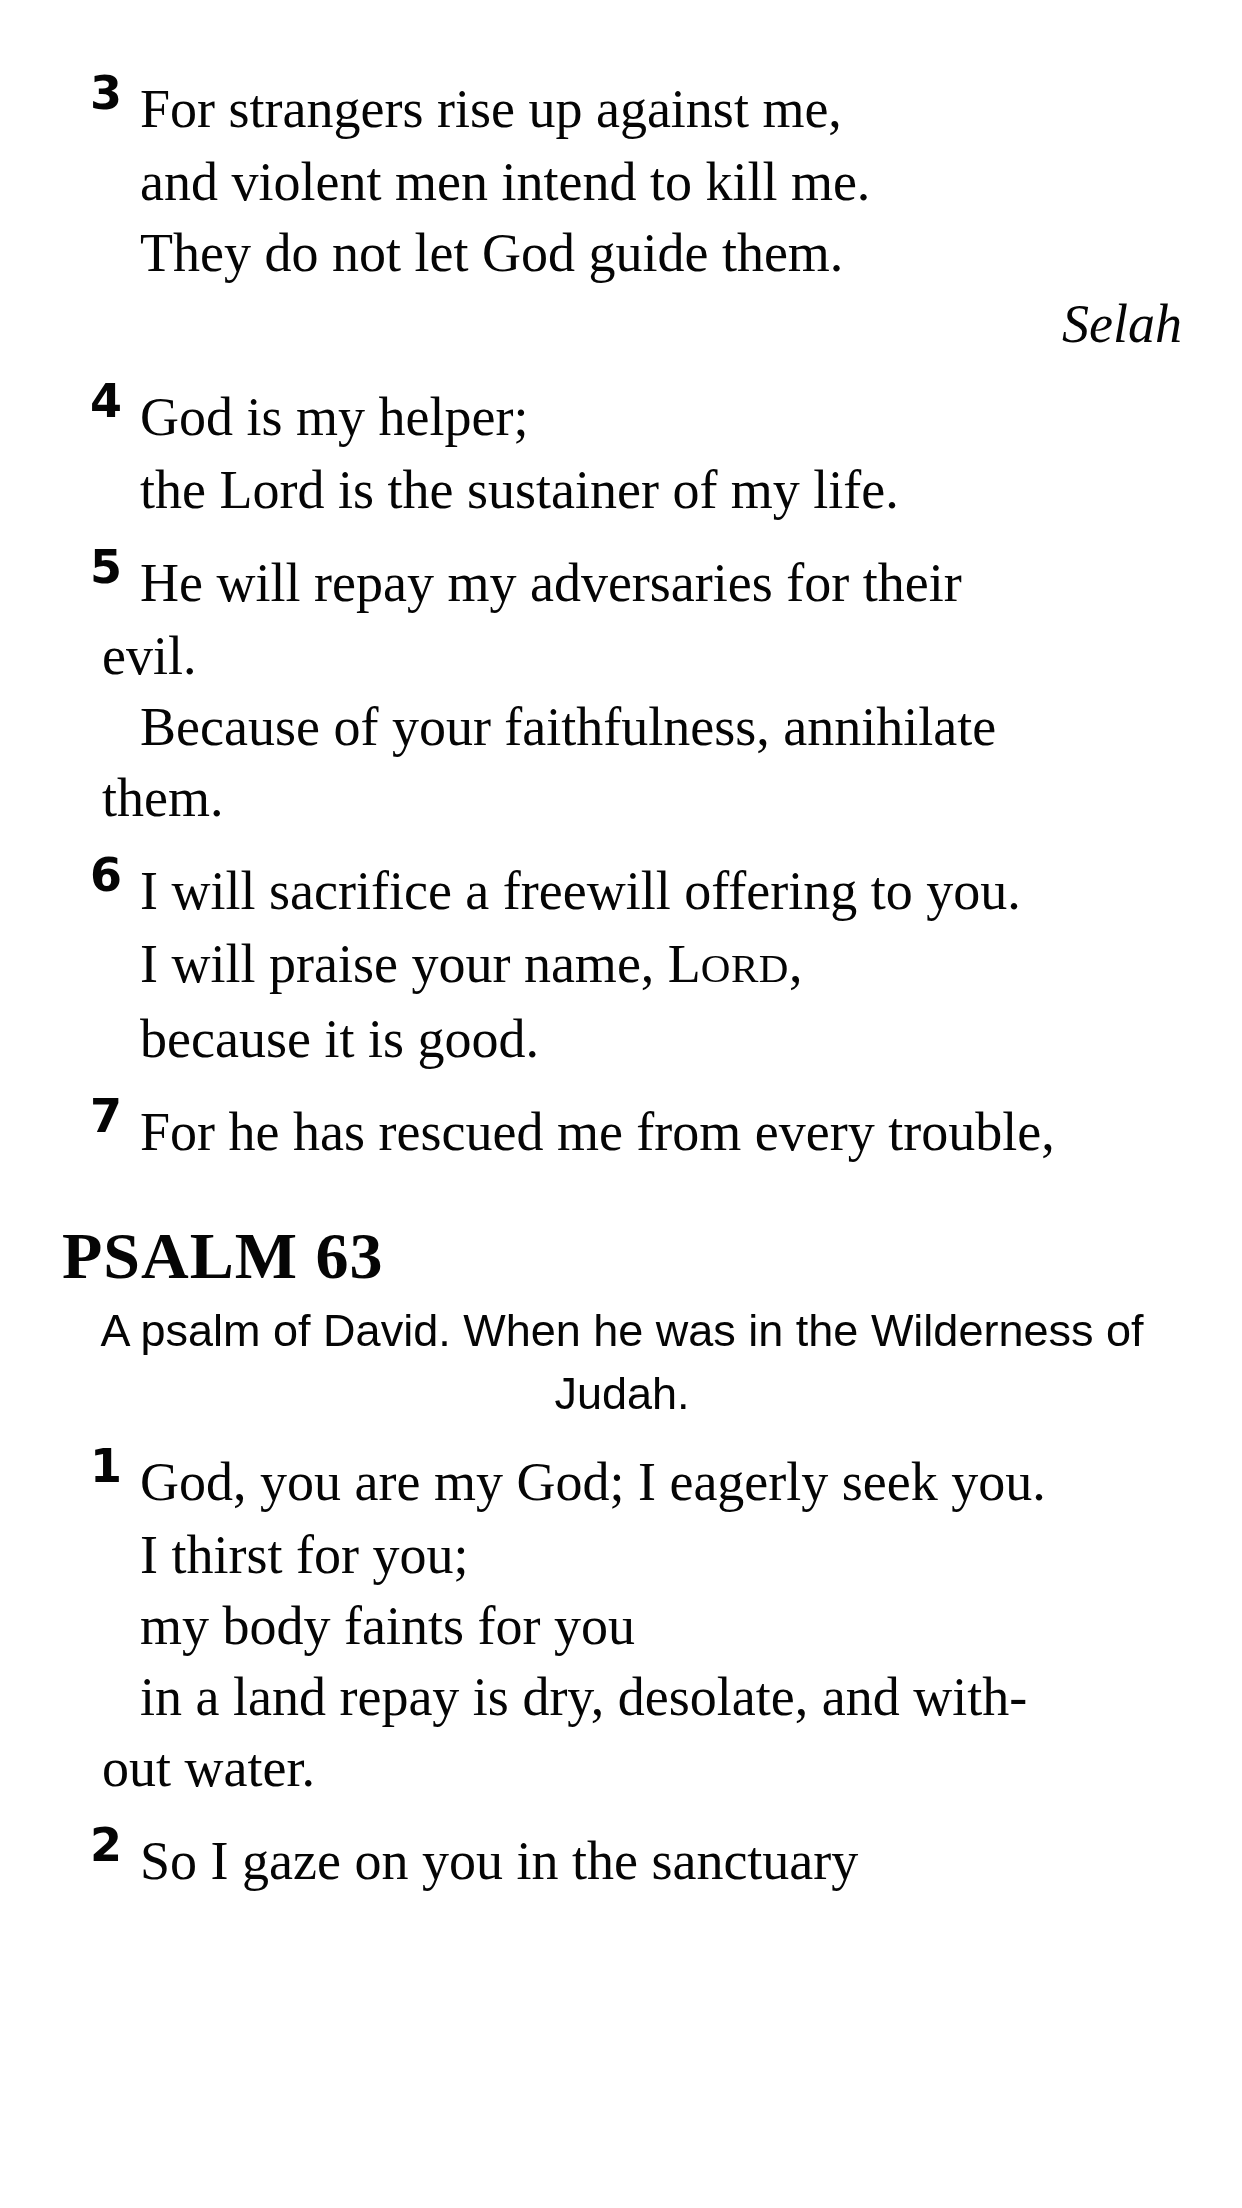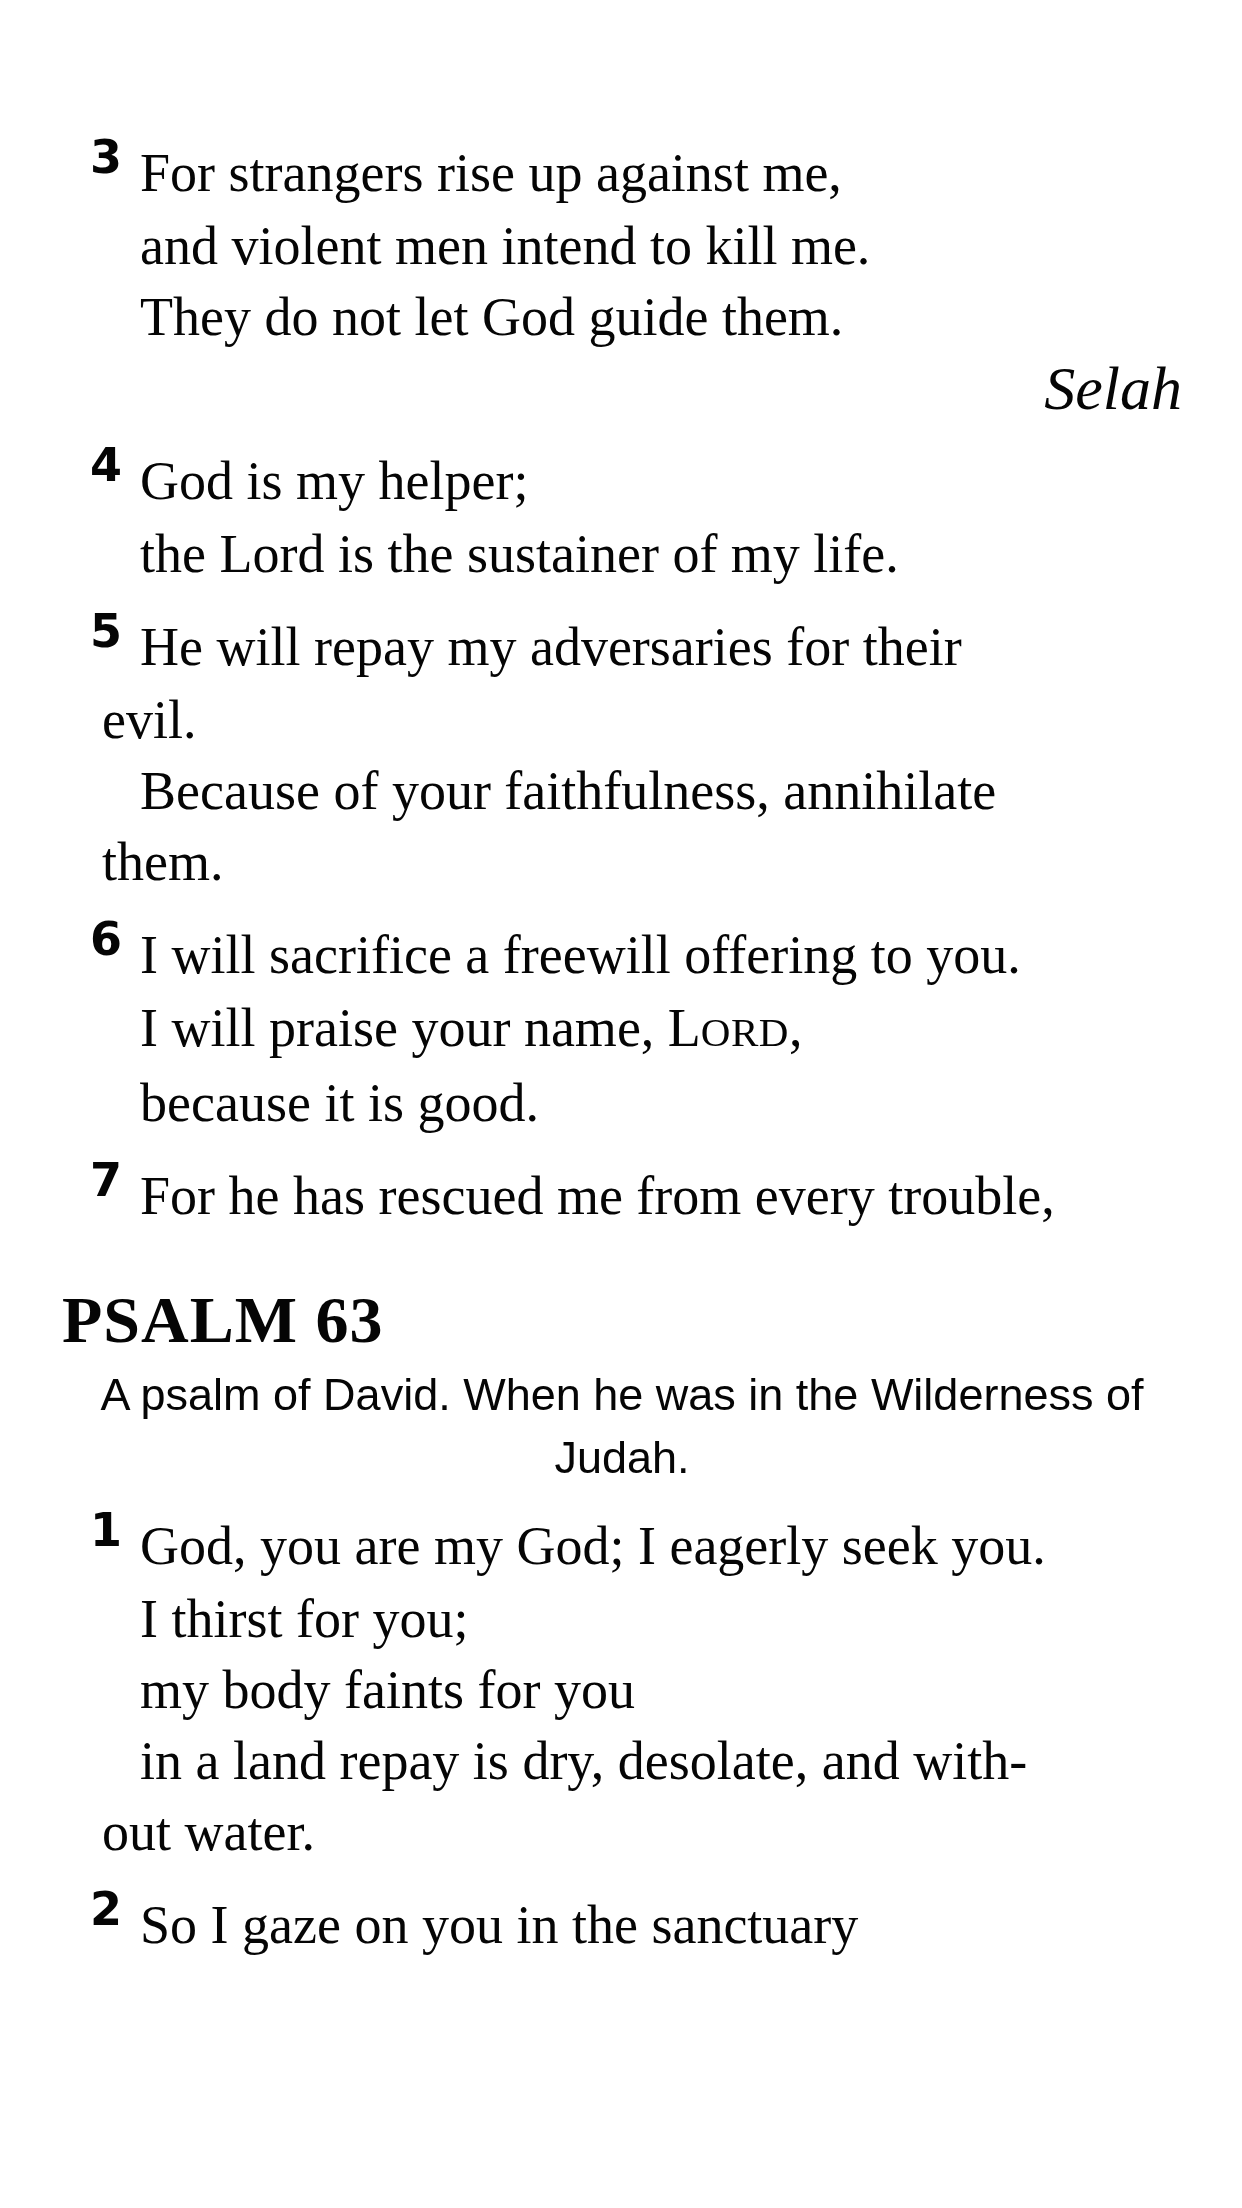--- a/index.html
+++ b/index.html
@@ -1,27 +1,27 @@
 <!DOCTYPE html>
 <html><head>
 <meta charset="utf-8">
 <style>
   html,body{margin:0;padding:0;background:#ffffff;}
   body{width:1242px;height:2208px;overflow:hidden;
        font-family:"Liberation Serif", serif;color:#050505;}
   .page{box-sizing:border-box;width:1242px;height:2208px;
-        padding:116px 60px 0 62px;background:#ffffff;}
+        padding:52px 60px 0 62px;background:#ffffff;}
   
   .line{margin-left:40px;text-indent:38px;
         font-size:54px;line-height:71px;white-space:nowrap;}
   .line.vstart{text-indent:-12px;margin-top:22px;}
   .vnum{font-family:"DejaVu Sans", sans-serif;font-weight:bold;
         font-size:46px;position:relative;top:-0.40em;margin-right:18px;
         letter-spacing:0;}
-  .selah{font-size:62px;line-height:71px;font-style:italic;
+  .selah{font-size:54px;line-height:71px;font-style:italic;
          text-align:right;margin:0 0 14px 0;}
   .heading{font-size:66px;line-height:75px;font-weight:bold;
            margin-top:48px;letter-spacing:1px;}
   .supers{font-family:"Liberation Sans", sans-serif;
           font-size:45px;line-height:63px;margin-top:6px;white-space:nowrap;text-align:center;}
   .lord .sc{font-size:0.76em;letter-spacing:0.5px;}
 </style>
 </head>
 <body>
 

